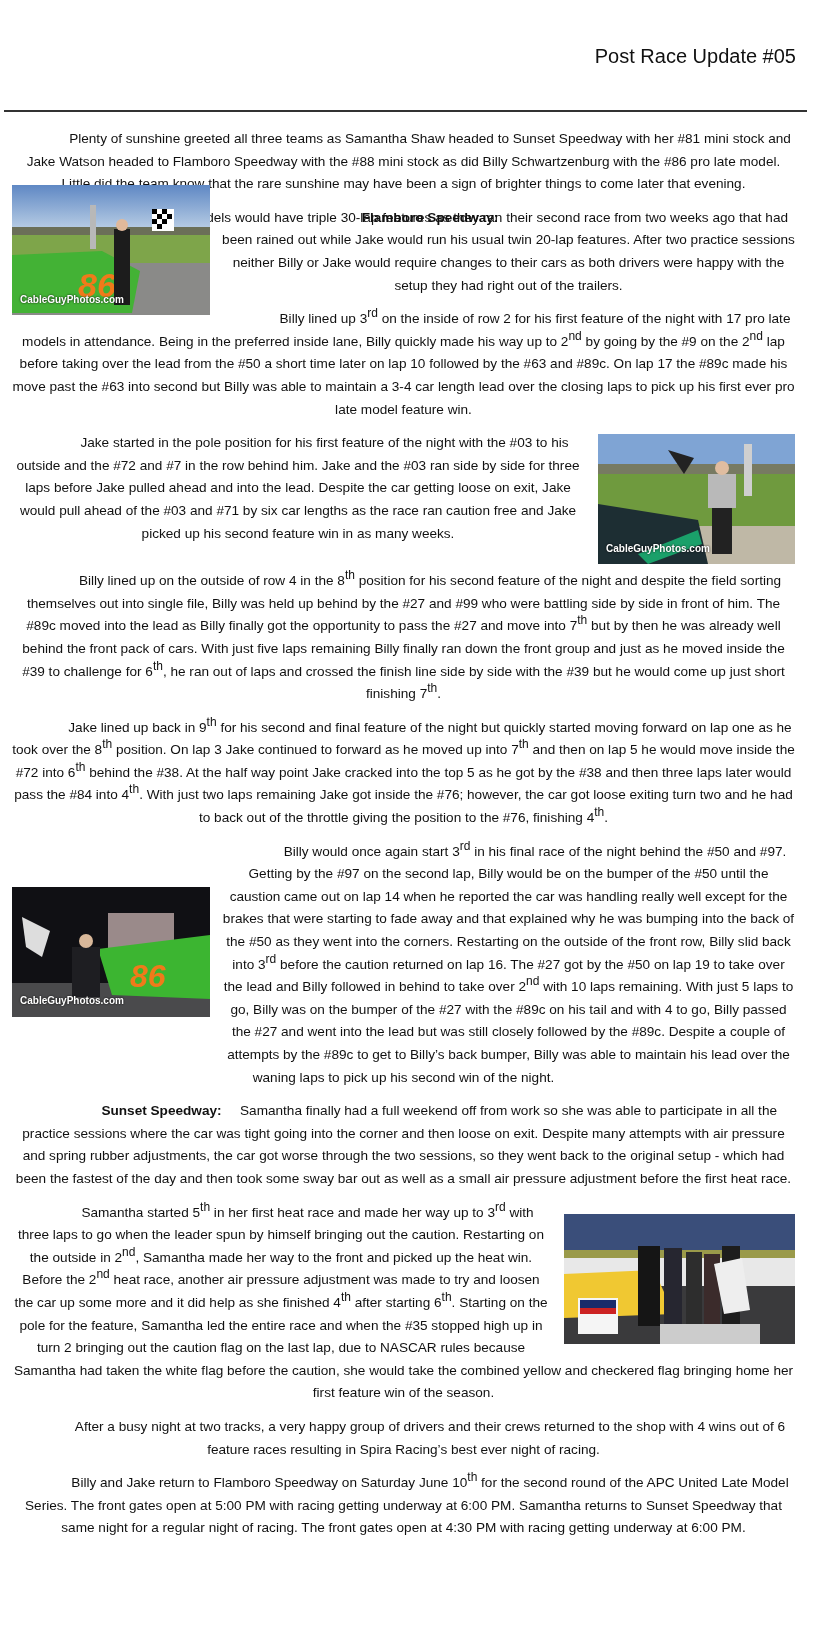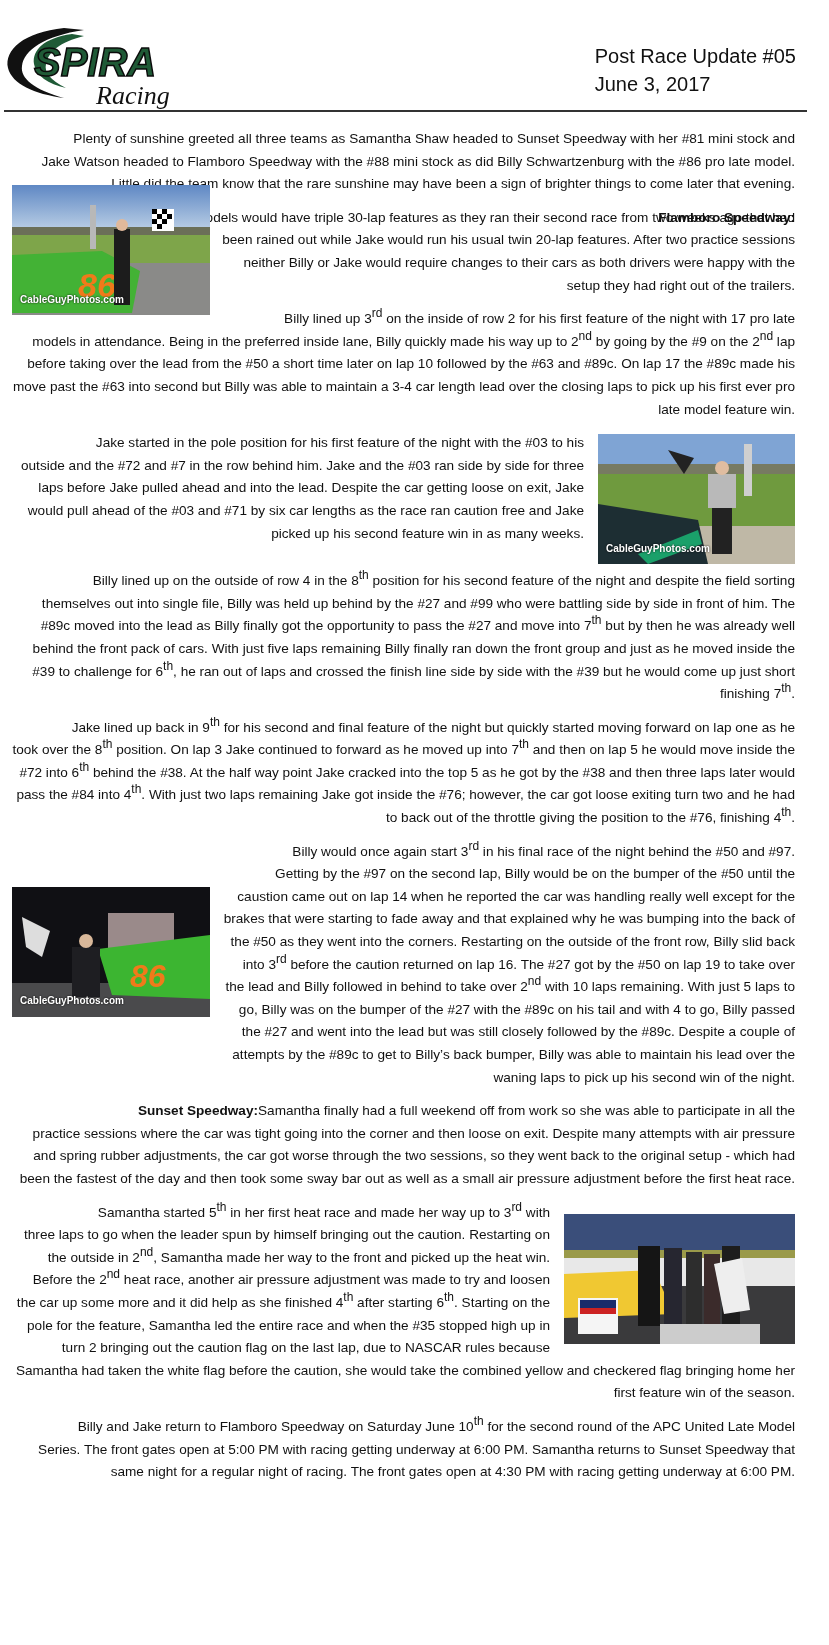--- a/index.html
+++ b/index.html
@@ -5,48 +5,39 @@
   html, body { margin: 0; padding: 0; background: #ffffff; }
   body { width: 829px; height: 1645px; position: relative; overflow: hidden;
          font-family: "Liberation Sans", sans-serif; color: #111; }
   .header { position: absolute; left: 0; top: 0; width: 829px; height: 112px; }
   .logo { position: absolute; left: 4px; top: 20px; width: 220px; height: 90px; }
   .hdr-text { position: absolute; right: 33px; top: 42px; text-align: left;
               font-size: 20px; line-height: 28px; color: #111; }
   .hdr-rule { position: absolute; left: 4px; top: 110px; width: 803px; height: 2px; background: #333; }
   .page { position: absolute; left: 12px; top: 128px; width: 783px;
           font-size: 13.6px; line-height: 22.6px; }
-  .p { margin: 0 0 11px 0; text-align: right; }
+  .p { margin: 0 0 11px 0; text-align: center; }
   .indent { text-indent: 53px; }
   .label { font-weight: bold; display: inline-block; width: 157px; text-indent: 0; }
   sup { font-size: 12px; line-height: 0; vertical-align: 6px; }
   .photo { overflow: hidden; position: relative; }
   .photo svg { display: block; }
   .fl { float: left; margin: 0 12px 6px 0; }
   .fr { float: right; margin: 0 0 6px 14px; }
   .hang { margin-left: 92px; }
   .clear { clear: both; }
   .wm { position: absolute; left: 8px; bottom: 4px; font-size: 10px; color: #fff;
         font-weight: bold; font-family: Liberation Sans, sans-serif; text-shadow: 0 0 2px #000; }
 </style>
 </head>
 <body>
 
 <div class="header">
-  <div class="logo">
-    <svg width="220" height="90" viewBox="0 0 220 90">
-      <path d="M60 8 C20 12 0 30 4 48 C8 64 30 74 60 78 C30 70 16 58 18 46 C20 30 40 16 80 10 Z" fill="#111"></path>
-      <path d="M68 14 C40 18 28 30 30 44 C32 56 44 64 62 68 C46 60 40 52 42 44 C44 32 56 22 80 16 Z" fill="#1f5a36"></path>
-      <text x="30" y="56" font-family="Liberation Sans, sans-serif" font-size="40" font-weight="bold" font-style="italic" fill="#1f5a36" stroke="#0a0a0a" stroke-width="1.5">SPIRA</text>
-      <text x="92" y="84" font-family="Liberation Serif, serif" font-size="26" font-style="italic" fill="#111">Racing</text>
-    </svg>
-  </div>
   <div class="hdr-text">
     <div>Post Race Update #05</div>
-    <div>June 3, 2017</div>
   </div>
   <div class="hdr-rule"></div>
 </div>
 
 <div class="page">
 
   <p class="p indent">Plenty of sunshine greeted all three teams as Samantha Shaw headed to Sunset Speedway with her #81 mini stock and Jake Watson headed to Flamboro Speedway with the #88 mini stock as did Billy Schwartzenburg with the #86 pro late model. Little did the team know that the rare sunshine may have been a sign of brighter things to come later that evening.</p>
 
   <div>
     <p class="p" style="text-indent:0; padding-left:53px; margin-bottom:0;">
@@ -141,16 +132,17 @@
         <rect x="122" y="38" width="16" height="74" fill="#2d2d2d"></rect>
         <rect x="140" y="40" width="16" height="72" fill="#3b2b2b"></rect>
         <rect x="158" y="32" width="18" height="80" fill="#1d1d1d"></rect>
         <path d="M150 50 L178 44 L186 96 L160 100 Z" fill="#eee"></path>
         <rect x="96" y="110" width="100" height="20" fill="#ccc"></rect>
       </svg>
     </div>
     <p class="p indent"><span>Samantha started 5</span><sup>th</sup><span> in her first heat race and made her way up to 3</span><sup>rd</sup><span> with three laps to go when the leader spun by himself bringing out the caution. Restarting on the outside in 2</span><sup>nd</sup><span>, Samantha made her way to the front and picked up the heat win. Before the 2</span><sup>nd</sup><span> heat race, another air pressure adjustment was made to try and loosen the car up some more and it did help as she finished 4</span><sup>th</sup><span> after starting 6</span><sup>th</sup><span>. Starting on the pole for the feature, Samantha led the entire race and when the #35 stopped high up in turn 2 bringing out the caution flag on the last lap, due to NASCAR rules because Samantha had taken the white flag before the caution, she would take the combined yellow and checkered flag bringing home her first feature win of the season.</span></p>
     <div class="clear"></div>
 
+    <p class="p indent">After a busy night at two tracks, a very happy group of drivers and their crews returned to the shop with 4 wins out of 6 feature races resulting in Spira Racing’s best ever night of racing.</p>
 
     <p class="p indent"><span>Billy and Jake return to Flamboro Speedway on Saturday June 10</span><sup>th</sup><span> for the second round of the APC United Late Model Series. The front gates open at 5:00 PM with racing getting underway at 6:00 PM. Samantha returns to Sunset Speedway that same night for a regular night of racing. The front gates open at 4:30 PM with racing getting underway at 6:00 PM.</span></p>
   </div>
 </div>
 
 </body></html>

